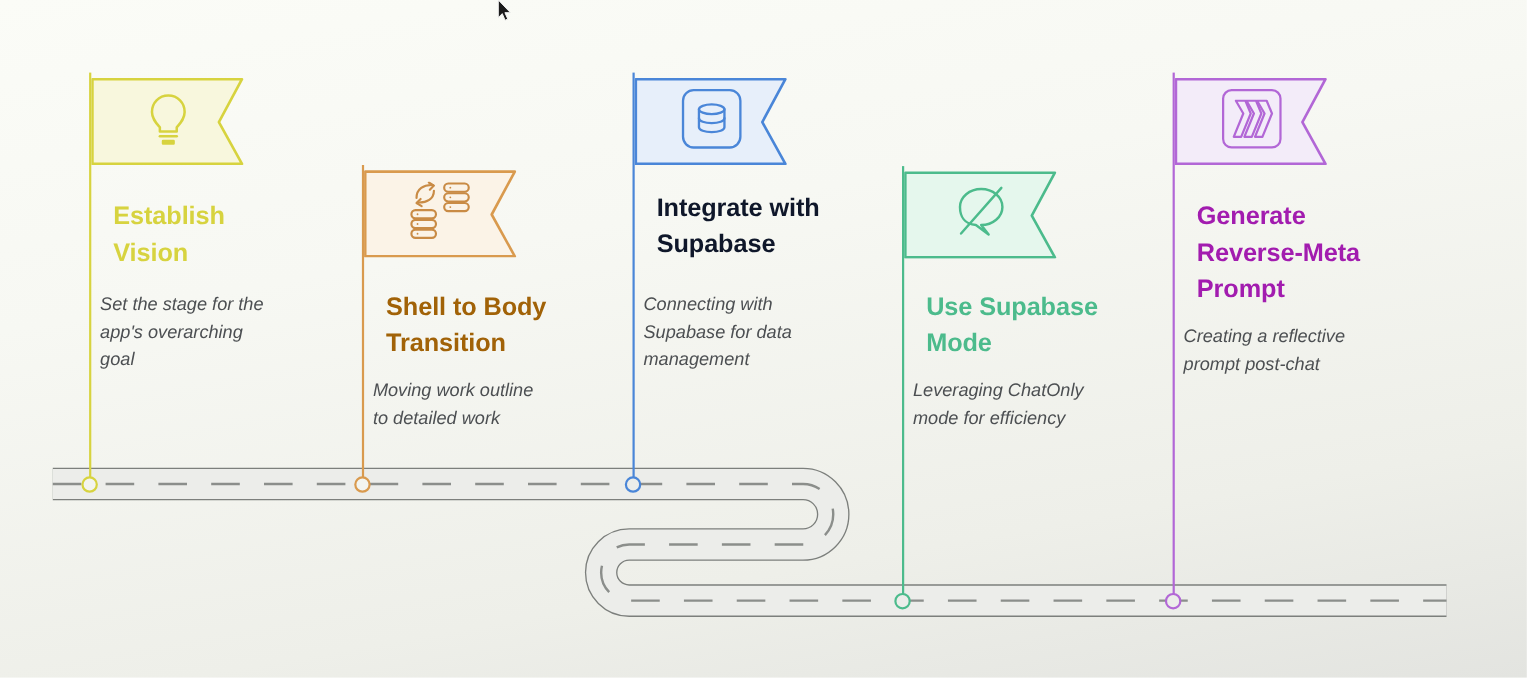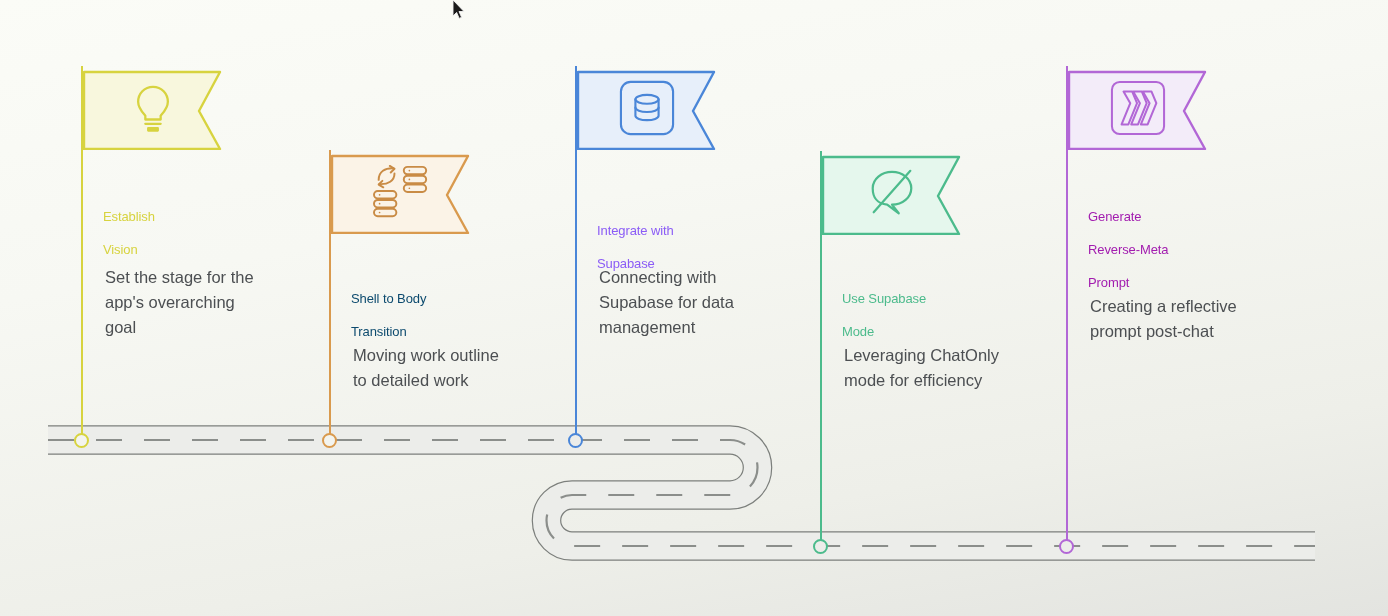--- a/index.html
+++ b/index.html
@@ -54,34 +54,34 @@
     width: 140px;
     height: 84px;
     display: flex;
     align-items: center;
     justify-content: center;
     pointer-events: none;
   }
   .m-title {
     position: absolute;
     left: 22px;
-    font-weight: normal;
-    font-size: 13px;
+    font-weight: bold;
+    font-size: 23px;
     line-height: 33px;
     letter-spacing: -0.1px;
     white-space: pre-line;
-    margin-top: 20px;
   }
   .m-desc {
     position: absolute;
-    left: 24px;
+    left: 10px;
     font-size: 16.5px;
     line-height: 25px;
     color: #4c4f52;
     white-space: pre-line;
+    font-style: italic;
   }
   .node {
     position: absolute;
     width: 15px;
     height: 15px;
     border-radius: 50%;
     background: transparent;
     box-sizing: border-box;
     border-width: 2.2px;
     border-style: solid;
@@ -166,21 +166,21 @@
           <circle cx="6" cy="13.5" r="0.9" fill="#c98b45" stroke="none"></circle>
           <circle cx="6" cy="23" r="0.9" fill="#c98b45" stroke="none"></circle>
         </g>
 
         <path d="M7,16 C7,7 14,3 23,3.5"></path>
         <path d="M19,1 L24,4 L20,8"></path>
         <path d="M24,9 C24,17 17,21 8,20.5"></path>
         <path d="M12,24 L7,21 L11,17"></path>
       </svg>
     </div>
-    <div class="m-title" style="top:112px; color:#0c4a6e;">Shell to Body
+    <div class="m-title" style="top:112px; color:#a16207;">Shell to Body
 Transition</div>
     <div class="m-desc" style="top:193px;">Moving work outline
 to detailed work</div>
   </div>
   <div class="node" style="left:321.5px; top:432.5px; border-color:#d99a4e; background:#f3f4ef;"></div>
 
   <div class="milestone" style="left:575px; top:66px; width:300px;">
     <div class="pole" style="height:374px; background:#4a86d8;"></div>
     <div class="flag">
       <svg viewBox="0 0 140 84" width="140" height="84" xmlns="http://www.w3.org/2000/svg">
@@ -188,21 +188,21 @@
       </svg>
     </div>
     <div class="icon-wrap">
       <svg viewBox="0 0 58 58" width="56" height="56" xmlns="http://www.w3.org/2000/svg" fill="none" stroke="#4a86d8" stroke-width="2.2" stroke-linecap="round" stroke-linejoin="round">
         <rect x="2" y="2" width="54" height="54" rx="10"></rect>
         <ellipse cx="29" cy="20" rx="12" ry="4.6"></ellipse>
         <path d="M17,20 L17,37 C17,39.6 22.4,41.6 29,41.6 C35.6,41.6 41,39.6 41,37 L41,20"></path>
         <path d="M17,28.5 C17,31.1 22.4,33.1 29,33.1 C35.6,33.1 41,31.1 41,28.5"></path>
       </svg>
     </div>
-    <div class="m-title" style="top:128px; color:#8b5cf6;">Integrate with
+    <div class="m-title" style="top:106px; color:#0f172a;">Integrate with
 Supabase</div>
     <div class="m-desc" style="top:199px;">Connecting with
 Supabase for data
 management</div>
   </div>
   <div class="node" style="left:567.5px; top:432.5px; border-color:#4a86d8; background:#ecedea;"></div>
 
   <div class="milestone" style="left:820px; top:151px; width:300px;">
     <div class="pole" style="height:395px; background:#4cbb8c;"></div>
     <div class="flag">

